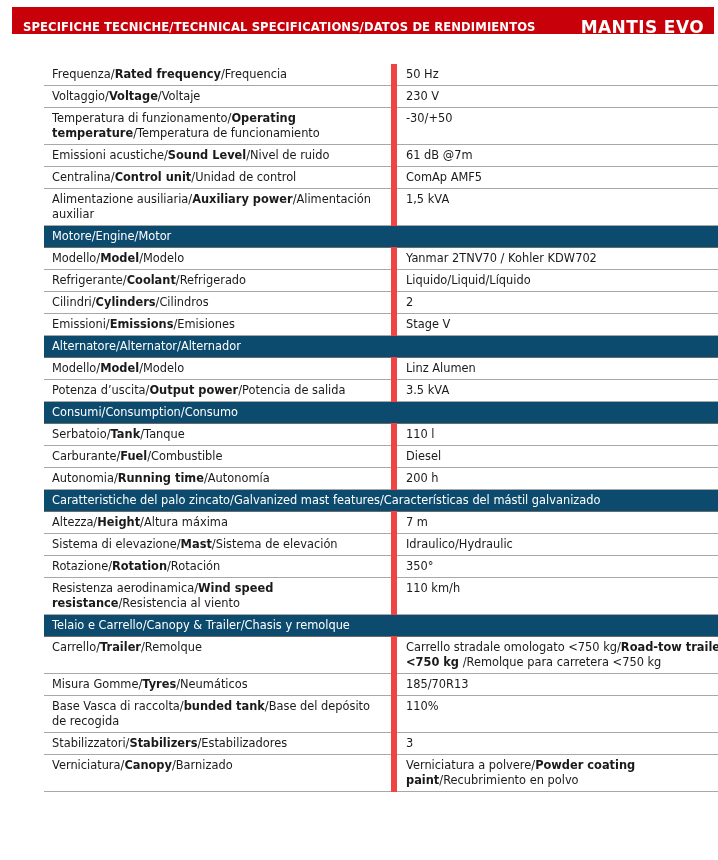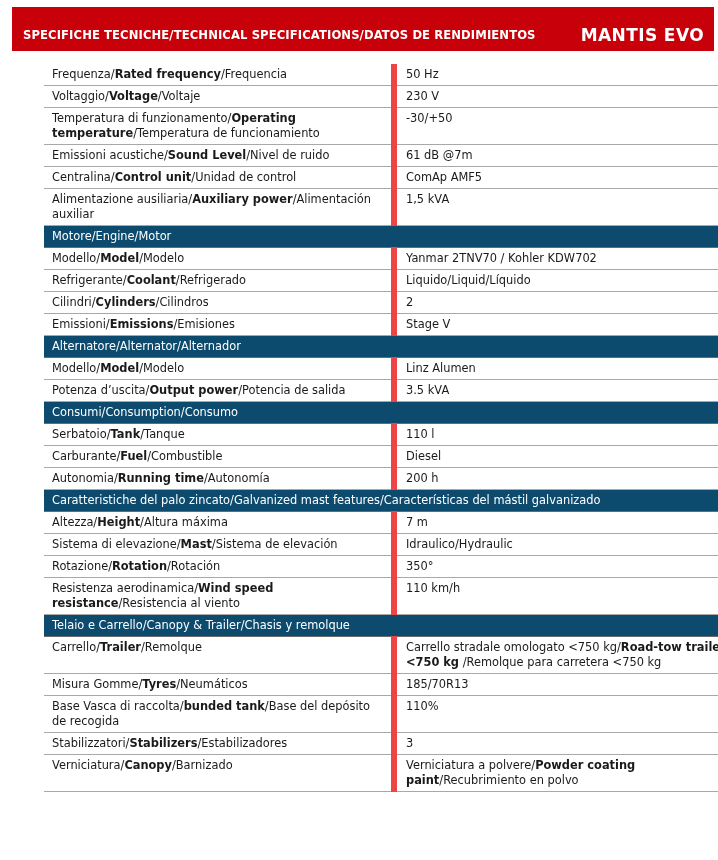--- a/index.html
+++ b/index.html
@@ -1,18 +1,18 @@
 <!DOCTYPE html>
 <html><head>
 <meta charset="utf-8">
 <style>
   html, body { margin:0; padding:0; background:#ffffff; }
   body { width:718px; height:860px; position:relative; overflow:hidden;
          font-family:"DejaVu Sans", "Liberation Sans", sans-serif; color:#1a1a1a; }
-  .banner { position:absolute; left:12px; top:7px; width:702px; height:44px;
+  .banner { position:absolute; left:12px; top:7px; width:702px; height:27px;
             background:#c8000a; color:#ffffff; display:flex; align-items:center;
             justify-content:space-between; box-sizing:border-box; padding:12px 10px 0 11px; }
   .banner .left { font-size:11.6px; letter-spacing:0.1px; font-weight:600; }
   .banner .right { font-size:17px; letter-spacing:0.4px; font-weight:600;margin-left:36px; }
   table.spec { position:absolute; left:16px; top:64px; width:698px;
                border-collapse:collapse; table-layout:fixed;margin-left:28px; }
   table.spec col.c1 { width:350px; }
   table.spec col.c2 { width:348px; }
   table.spec td { font-size:11.4px; line-height:15px; vertical-align:top;
                   padding:3px 8px 3px 8px; border-bottom:1px solid #a8a8a8; }

